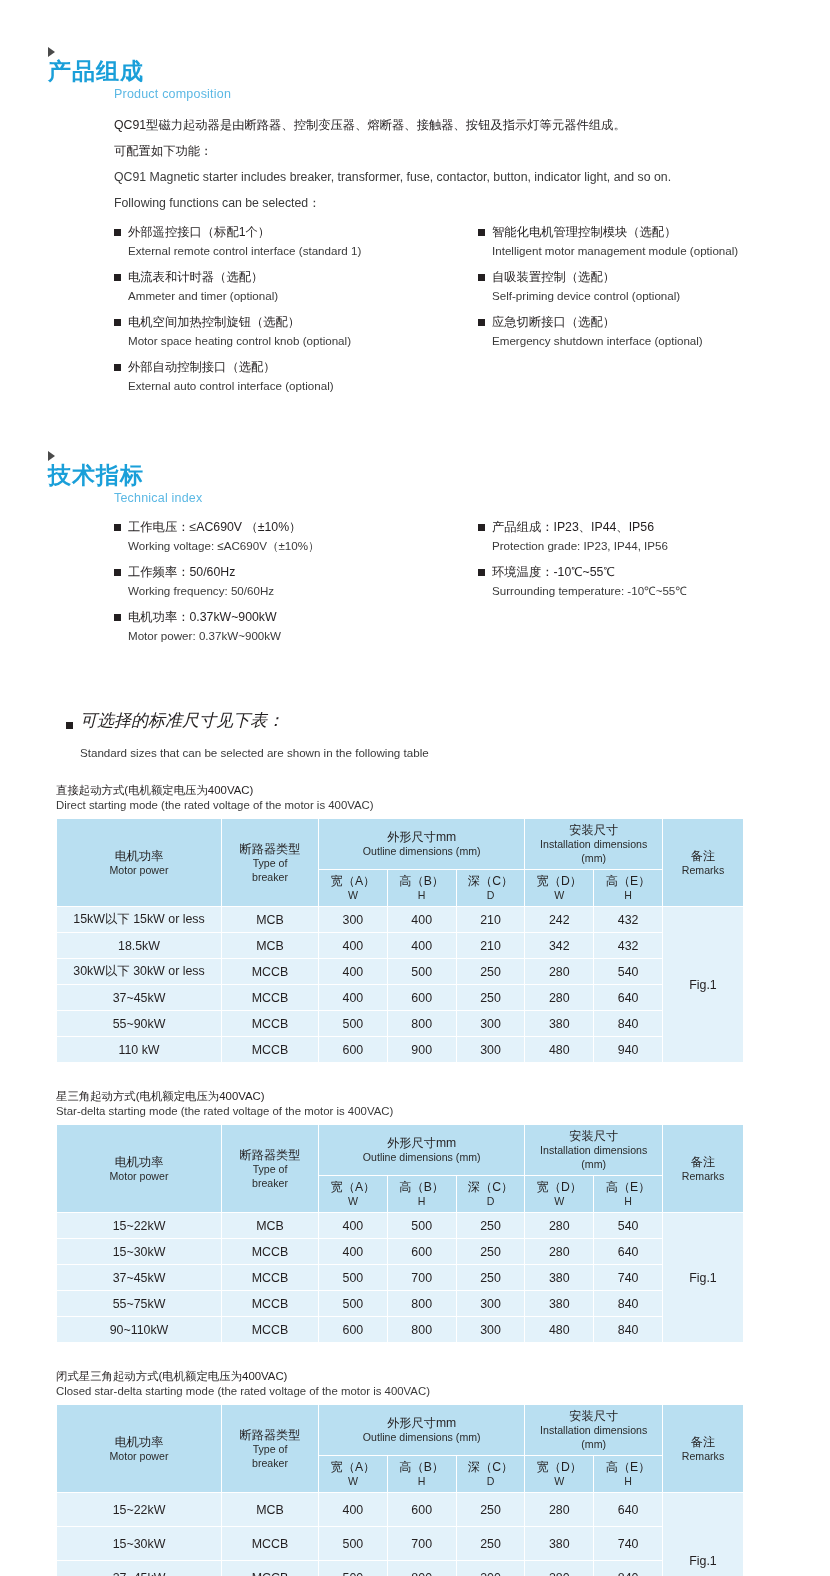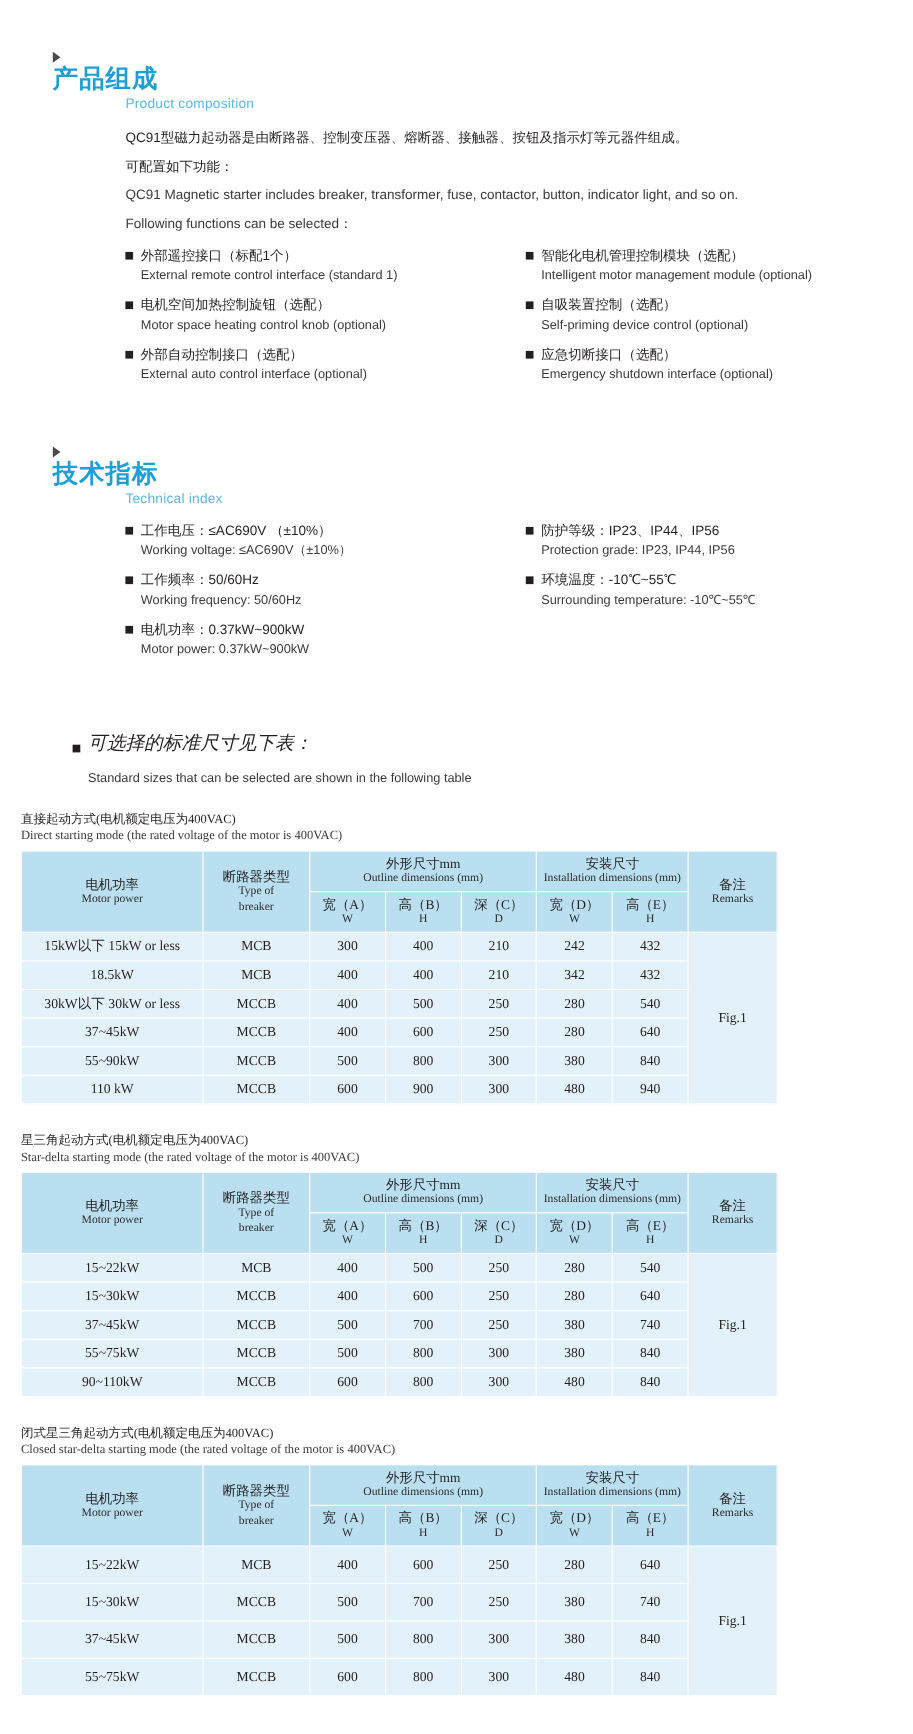--- a/index.html
+++ b/index.html
@@ -134,24 +134,23 @@
   .note .en {
     font-size: 11.6px;
     line-height: 16px;
     color: #3a3a3a;
     margin-left: 14px;
     margin-top: 16px;
   }
 
   
   .tablewrap {
-    margin-left: 19px;
+    margin-left: 56px;
     margin-right: 40px;
     margin-top: 22px;
-    font-family: Liberation Serif, serif;
   }
   .tbl-caption {
     font-size: 11.4px;
     line-height: 15px;
     color: #231f20;
     margin-bottom: 5px;
   }
   .tbl-caption .en {
     color: #3a3a3a;
   }
@@ -221,20 +220,27 @@
         <div class="fitem">
           <div class="cn">
               <span class="sq"></span>
               <span>外部遥控接口（标配1个）</span>
             </div>
           <div class="en">External remote control interface (standard 1)</div>
         </div>
         <div class="fitem">
           <div class="cn">
               <span class="sq"></span>
+              <span>电流表和计时器（选配）</span>
+            </div>
+          <div class="en">Ammeter and timer (optional)</div>
+        </div>
+        <div class="fitem">
+          <div class="cn">
+              <span class="sq"></span>
               <span>电机空间加热控制旋钮（选配）</span>
             </div>
           <div class="en">Motor space heating control knob (optional)</div>
         </div>
         <div class="fitem">
           <div class="cn">
               <span class="sq"></span>
               <span>外部自动控制接口（选配）</span>
             </div>
           <div class="en">External auto control interface (optional)</div>
@@ -294,21 +300,21 @@
               <span class="sq"></span>
               <span>电机功率：0.37kW~900kW</span>
             </div>
           <div class="en">Motor power: 0.37kW~900kW</div>
         </div>
       </div>
       <div class="fcol right">
         <div class="fitem">
           <div class="cn">
               <span class="sq"></span>
-              <span>防护等级：IP23、IP44、IP56</span>
+              <span>产品组成：IP23、IP44、IP56</span>
             </div>
           <div class="en">Protection grade: IP23, IP44, IP56</div>
         </div>
         <div class="fitem">
           <div class="cn">
               <span class="sq"></span>
               <span>环境温度：-10℃~55℃</span>
             </div>
           <div class="en">Surrounding temperature: -10℃~55℃</div>
         </div>

